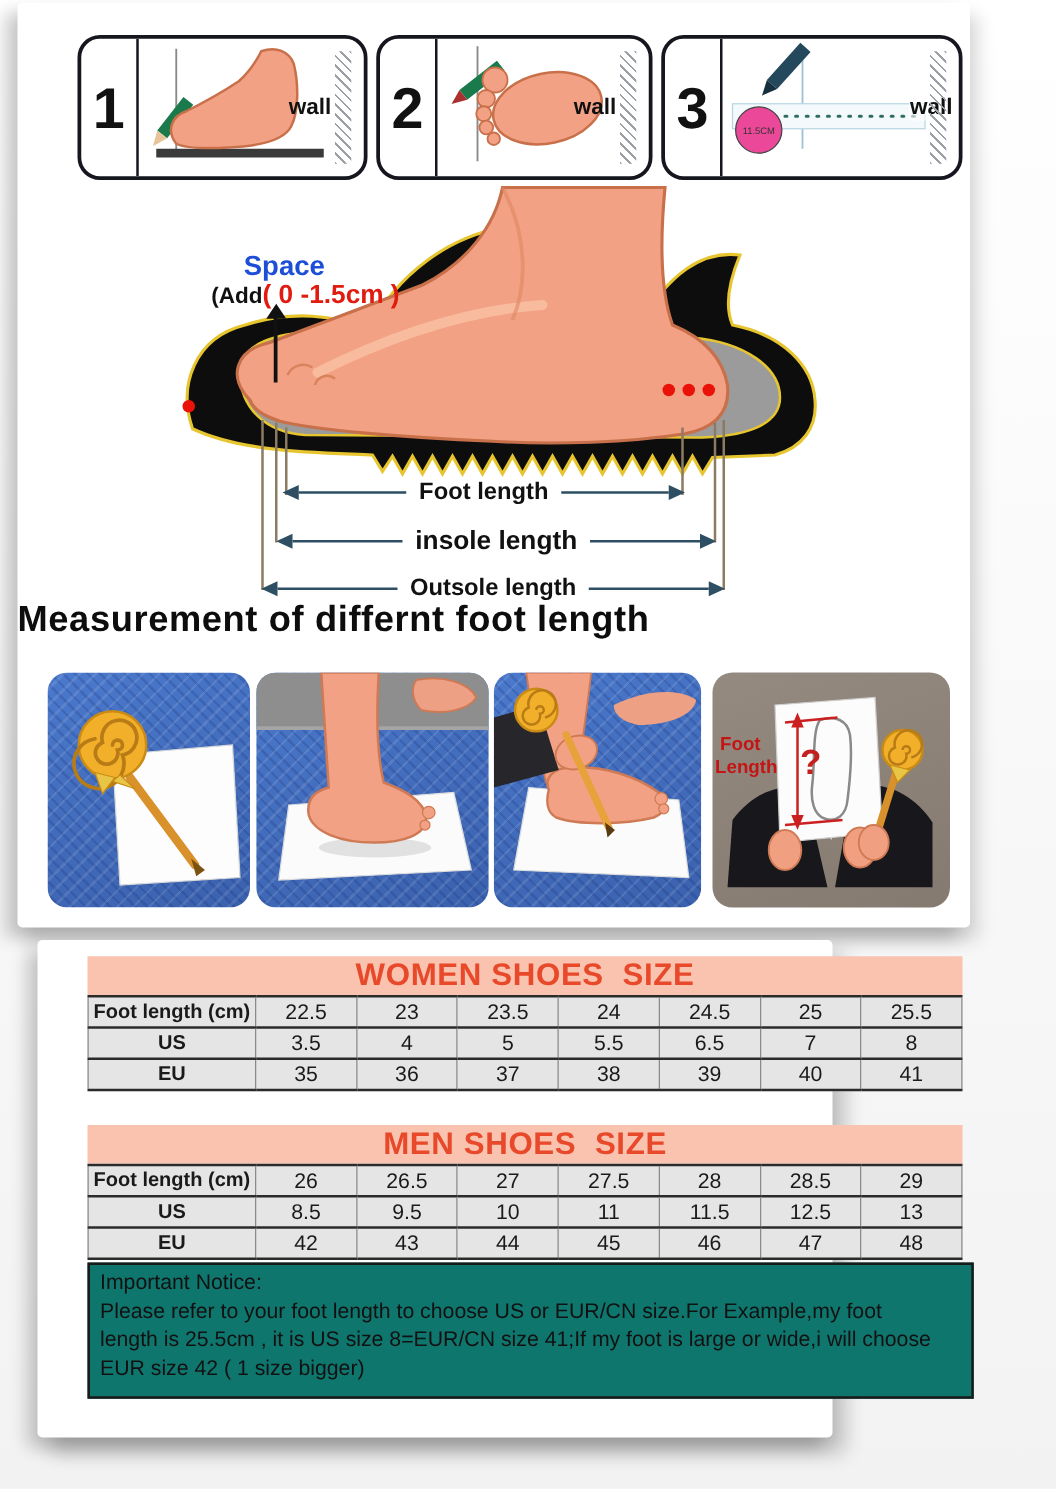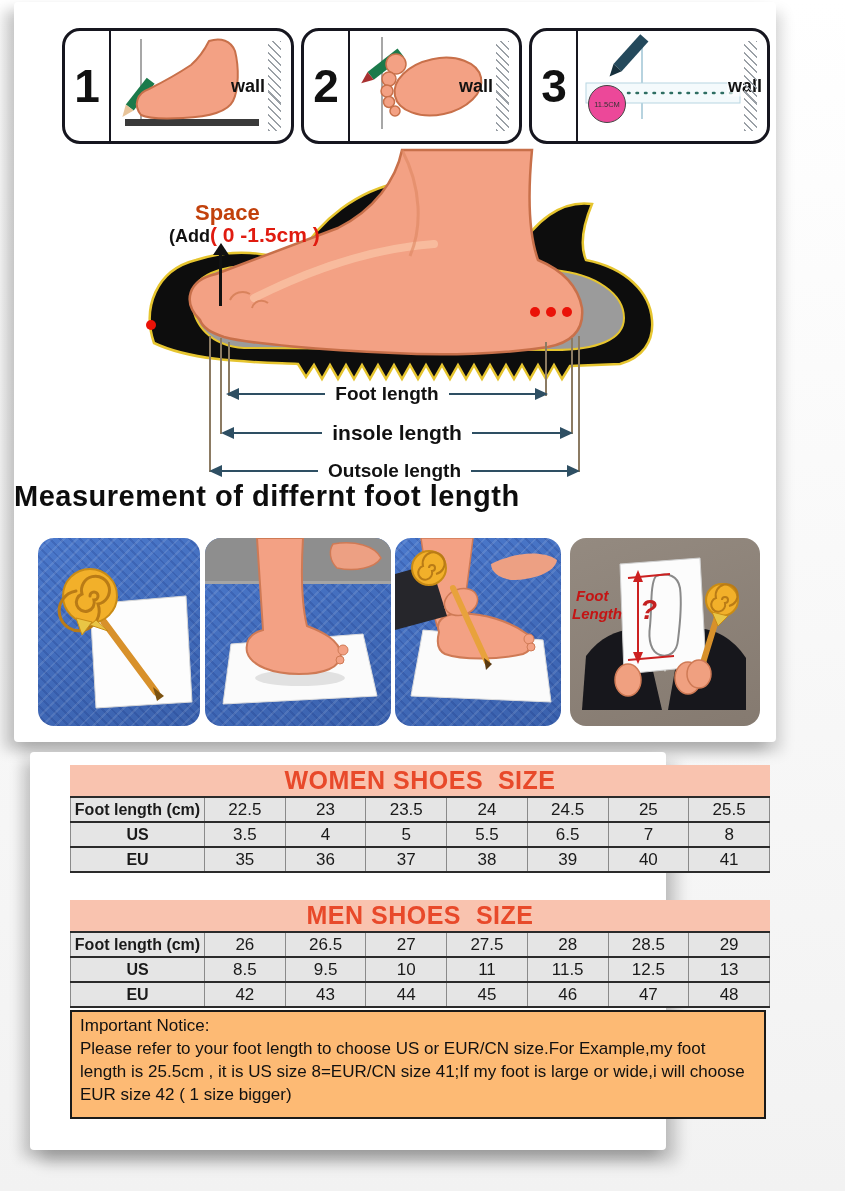--- a/index.html
+++ b/index.html
@@ -22,59 +22,59 @@
          background:repeating-linear-gradient(45deg,#9aa0a6 0 1.5px,transparent 1.5px 5.5px);}
   .wall-label{position:absolute;top:50%;transform:translateY(-50%);font-weight:bold;font-size:18px;color:#111;}
   .wl-1,.wl-2{right:26px;} .wl-3{right:4px;background:rgba(255,255,255,.6);padding:0 1px;}
   .ruler-circle{position:absolute;left:10px;top:54px;width:36px;height:36px;border:1.5px solid #444;
         border-radius:50%;background:#ec4899;display:flex;align-items:center;justify-content:center;
         font-size:7.5px;color:#333;}
 
   
   .foot-svg{position:absolute;left:120px;top:146px;}
   .space-block{position:absolute;left:155px;top:199px;line-height:1.05;white-space:nowrap;}
-  .space-word{font-size:22px;font-weight:bold;color:#c2410c;margin-left:26px;}
+  .space-word{font-size:22px;font-weight:bold;color:#1d4ed8;margin-left:26px;}
   .add-prefix{font-size:18px;font-weight:bold;color:#111;}
   .add-value{font-size:21px;font-weight:bold;color:#e01b10;}
   .up-arrow{position:absolute;left:205px;top:252px;width:3px;height:52px;background:#111;}
   .up-arrow::before{content:"";position:absolute;left:-6.5px;top:-11px;width:0;height:0;
         border-left:8px solid transparent;border-right:8px solid transparent;border-bottom:12px solid #111;}
   .vtick{position:absolute;width:2px;background:#8c7b63;}
   .dim{position:absolute;display:flex;align-items:center;}
   .dim .seg{flex:1;height:2.5px;background:#2e4f63;}
   .ah{width:0;height:0;border-top:6px solid transparent;border-bottom:6px solid transparent;}
   .ah-l{border-right:13px solid #2e4f63;} .ah-r{border-left:13px solid #2e4f63;}
   .dim-label{margin:0 10px;font-weight:bold;color:#111;white-space:nowrap;}
   .dim-foot .dim-label{font-size:19px;} .dim-insole .dim-label{font-size:21px;} .dim-outsole .dim-label{font-size:19px;}
   .diagram-title{position:absolute;left:0;right:0;top:478px;
         font-size:29px;font-weight:bold;color:#0d0d0d;letter-spacing:.5px;}
 
   
   .photo{position:absolute;top:536px;height:188px;border-radius:16px;overflow:hidden;
          background:repeating-linear-gradient(135deg,rgba(255,255,255,.10) 0 2px,transparent 2px 9px),
                     repeating-linear-gradient(45deg,rgba(15,35,110,.18) 0 2px,transparent 2px 7px),
-                    linear-gradient(160deg,#4b79cc,#3a61ad);font-style:italic;}
+                    linear-gradient(160deg,#4b79cc,#3a61ad);}
   .photo svg{display:block;}
   .photo-4{background:linear-gradient(160deg,#948a80,#857a70);}
   .p4-txt{position:absolute;color:#c41414;font-weight:bold;font-size:15px;line-height:1.1;}
   .p4-q{position:absolute;color:#c42020;font-weight:bold;font-size:28px;}
 
   
   .band{position:absolute;left:40px;width:700px;height:31px;background:#f9c3af;color:#e8492a;
         font-size:25px;font-weight:bold;display:flex;align-items:center;justify-content:center;
         white-space:pre;letter-spacing:.5px;}
   .band-women{top:13px;} .band-men{top:148px;}
   .size-table{position:absolute;left:40px;border-collapse:collapse;table-layout:fixed;width:700px;background:#e5e5e5;padding-left:39px;}
   .table-women{top:44px;} .table-men{top:179px;}
   .size-table td{border-left:1px solid #8a8a8a;border-right:1px solid #8a8a8a;
         border-top:2.5px solid #2b2b2b;border-bottom:2.5px solid #2b2b2b;
         text-align:center;height:21px;padding:1px 0;font-size:17px;color:#1a1a1a;}
   .size-table td.row-label{font-weight:bold;font-size:16px;}
   .notice{position:absolute;left:40px;top:258px;width:676px;border:2px solid #1a1a1a;
-        padding:3px 8px 10px 8px;font-size:17px;line-height:1.35;color:#111;background:#fdba74;}
+        padding:3px 21px 10px 8px;font-size:17px;line-height:1.35;color:#111;background:#0f766e;}
 </style>
 </head>
 <body>
 
 <div class="stage">
 
   <div class="card card-top">
 
     <div class="steps">
 

